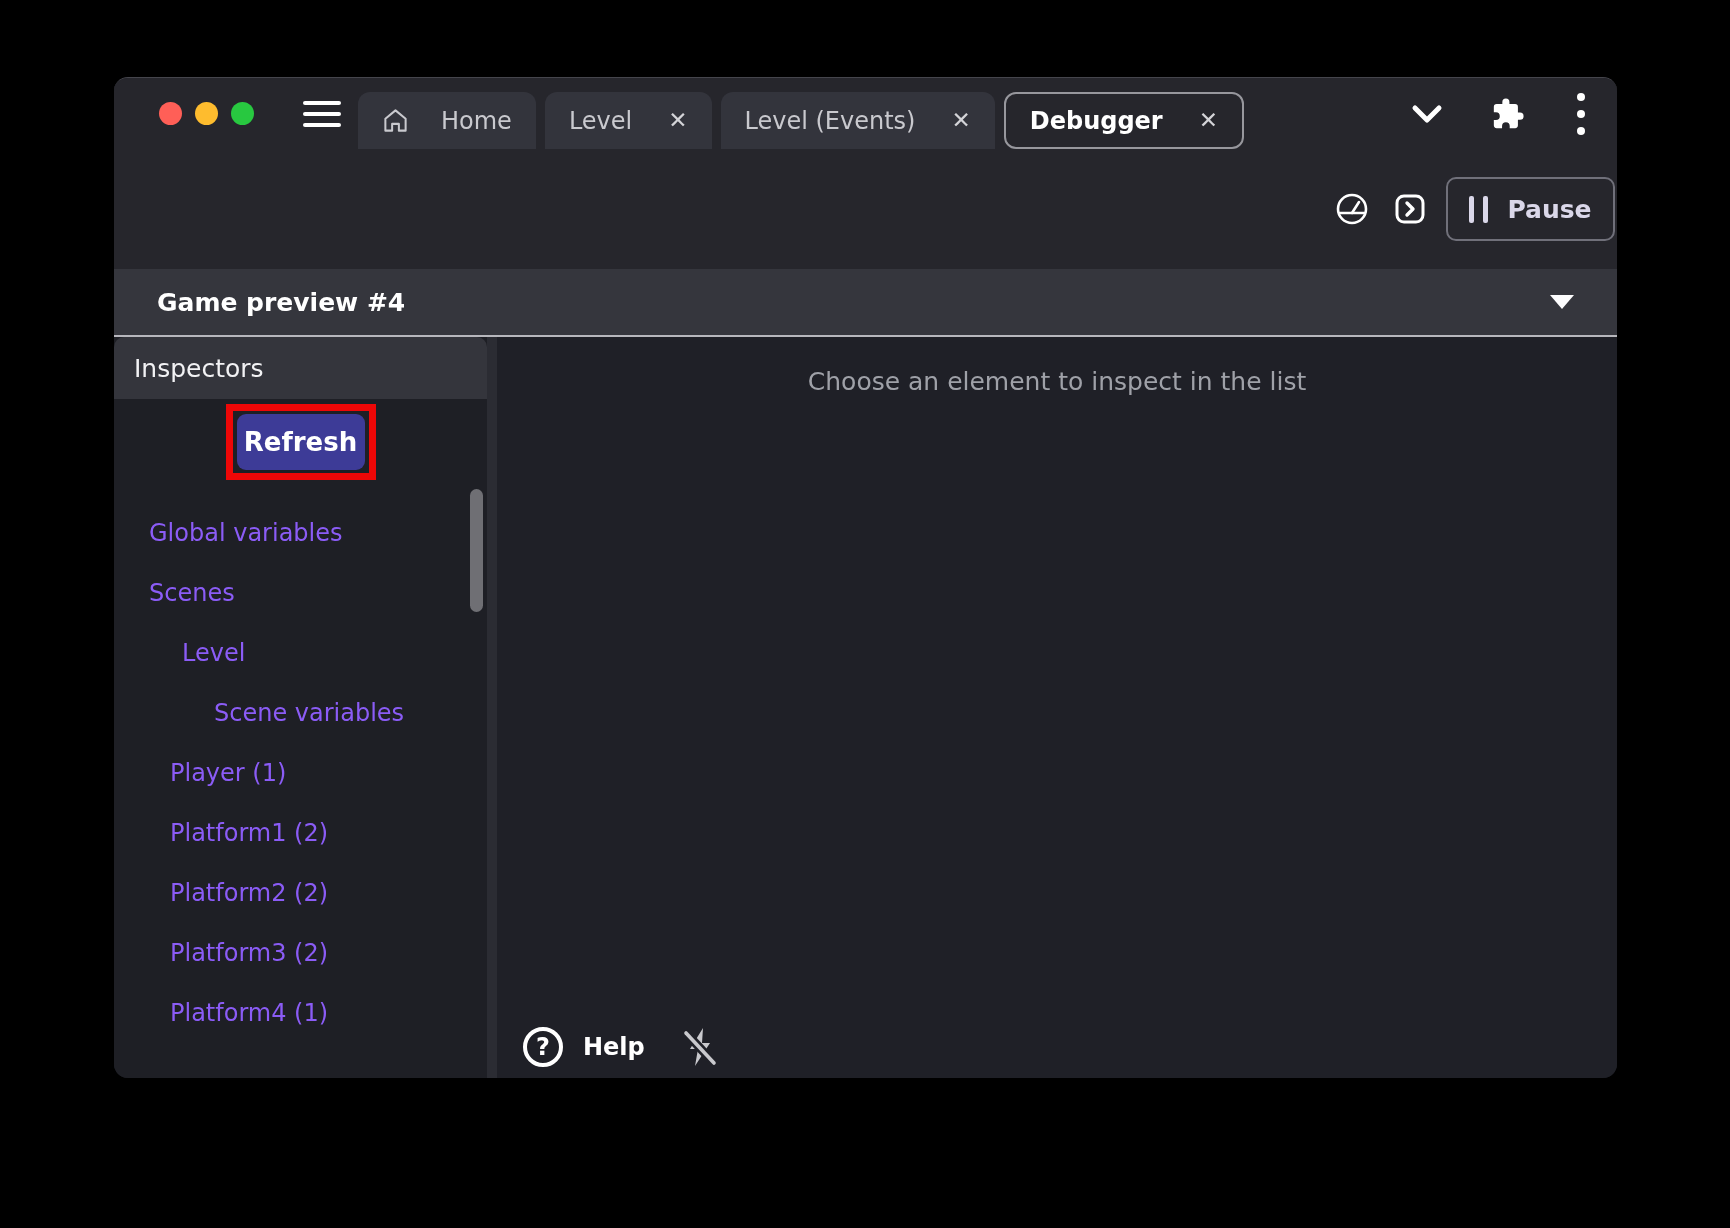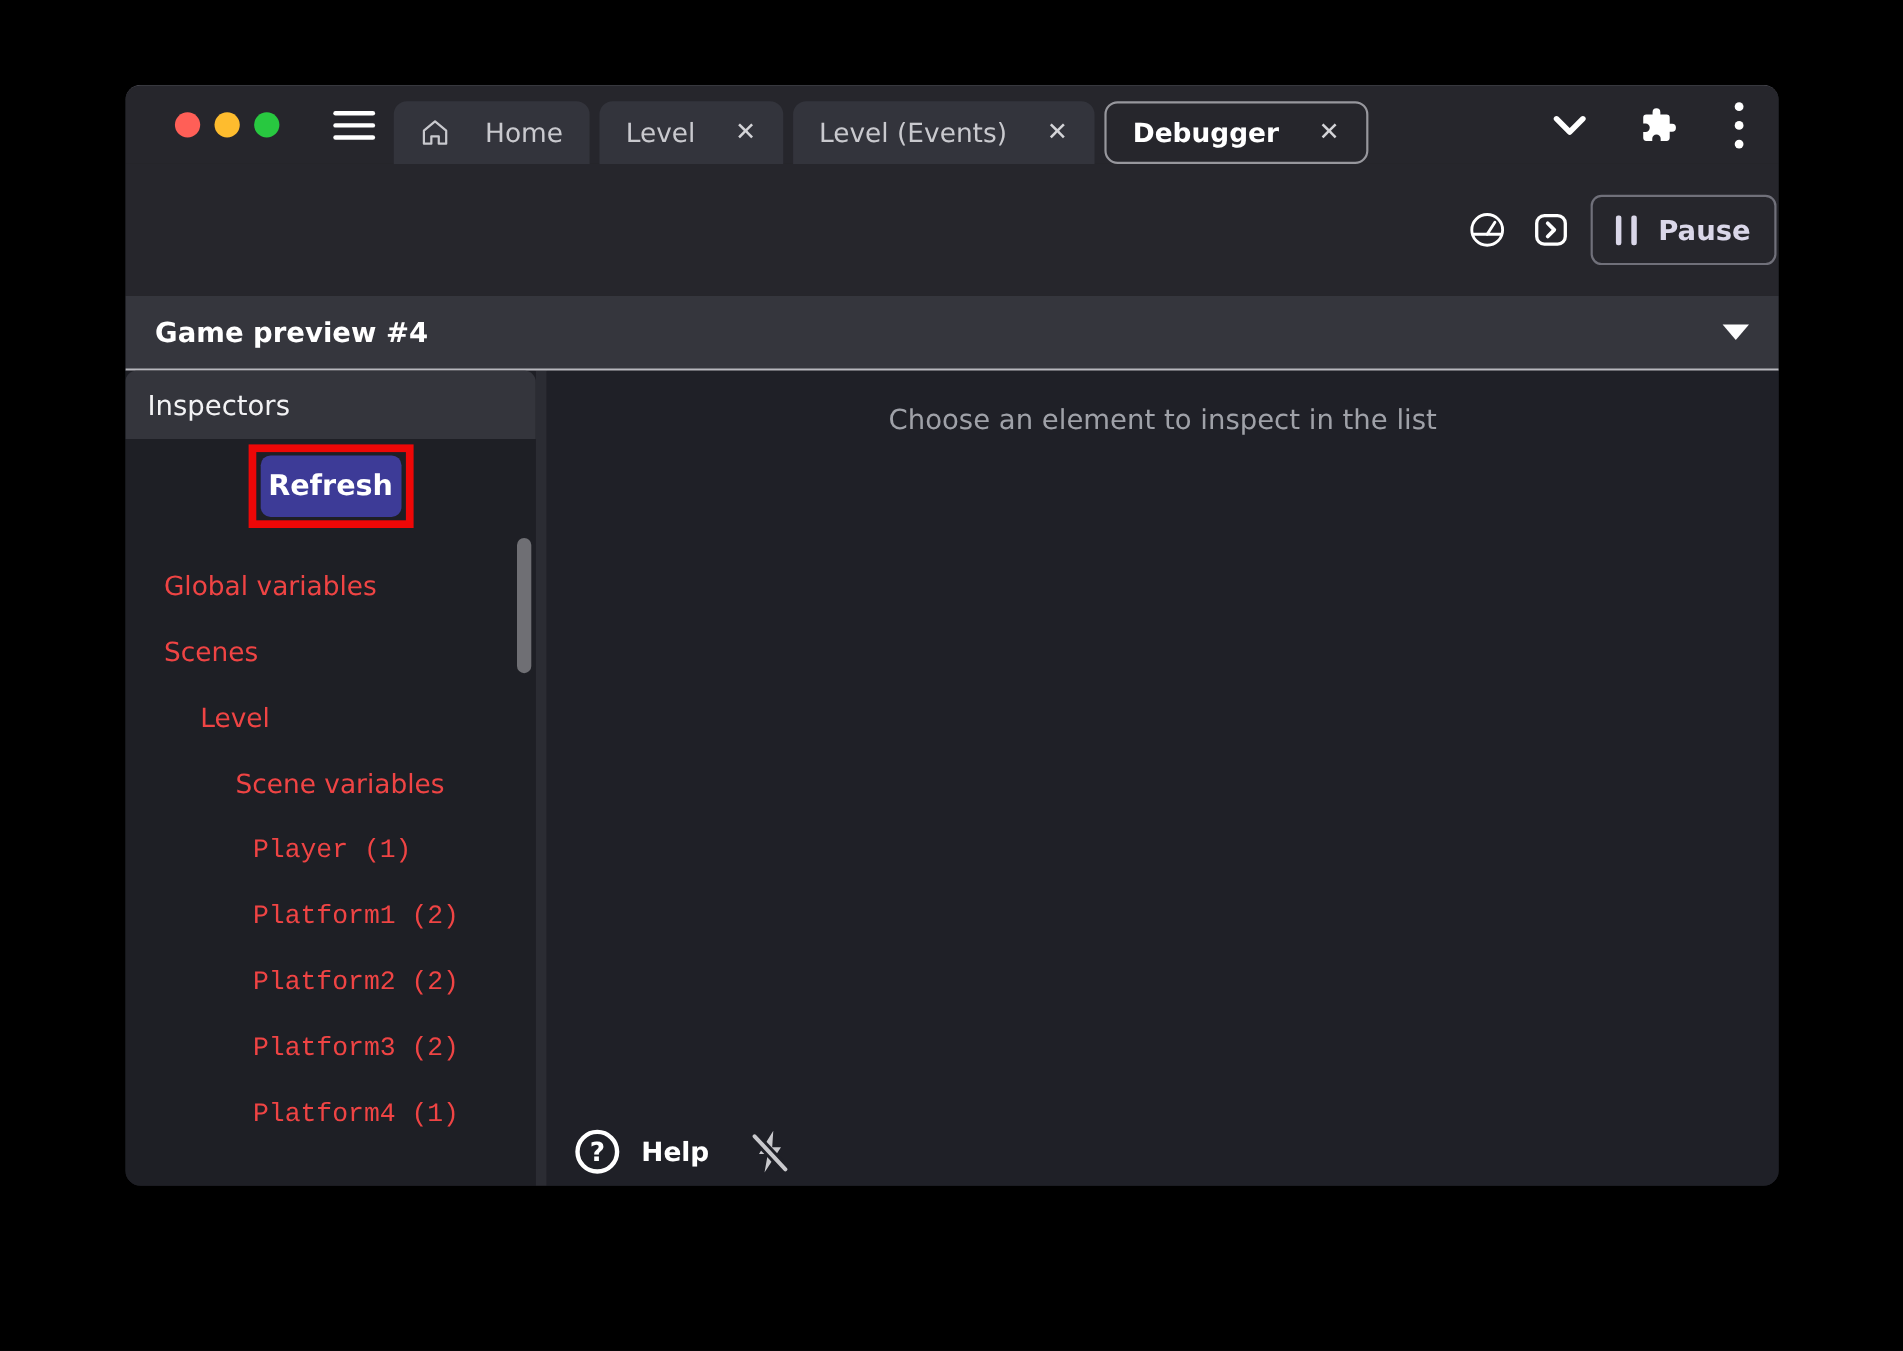--- a/index.html
+++ b/index.html
@@ -41,37 +41,37 @@
   .gauge-btn { margin-right:24px; }
   .console-btn { margin-right:20px; }
   .pause-btn { width:169px; height:64px; border:2px solid #70707a; border-radius:10px;
     background:transparent; display:flex; align-items:center; justify-content:center; gap:19px;
     color:#dad7e9; font-weight:bold; font-size:25px; cursor:pointer;
     font-family:"DejaVu Sans","Liberation Sans",sans-serif; }
   .pause-bars { display:flex; gap:9px; }
   .pause-bars i { width:5px; height:27px; background:#dad7e9; border-radius:2px; }
   
   .preview-row { height:68px; background:#35363d; border-bottom:2px solid #b7b7bd; flex:none;
-    display:flex; align-items:center; justify-content:space-between; padding:0 27px; cursor:pointer; }
+    display:flex; align-items:center; justify-content:space-between; padding:0 43px; cursor:pointer; }
   .preview-label { color:#fff; font-weight:bold; font-size:25px; }
   .caret { width:0; height:0; border-left:12px solid transparent; border-right:12px solid transparent;
     border-top:14px solid #fdfdfe; }
   
   .content { flex:1; display:flex; min-height:0; }
   .sidebar { width:373px; flex:none; background:#1e1f25; position:relative; display:flex; flex-direction:column; }
   .insp-header { height:62px; background:#34353c; border-radius:10px 10px 0 0; flex:none;
     display:flex; align-items:center; padding-left:20px; color:#f2f2f4; font-size:25px; }
   .red-box { margin:5px auto 0; border:7px solid #ee0707; padding:3px 4px; width:max-content; flex:none; }
   .refresh-btn { background:#3d3b97; color:#fff; font-weight:bold; font-size:26px; border:none;
     border-radius:9px; width:128px; height:56px; cursor:pointer;
     font-family:"DejaVu Sans","Liberation Sans",sans-serif; }
-  .tree { list-style:none; margin:23px 0 0; padding:0; color:#ef4444; font-size:24px; overflow:hidden; }
+  .tree { list-style:none; margin:23px 0 0; padding:0; color:#8b5cf6; font-size:24px; overflow:hidden; }
   .tree li { height:60px; display:flex; align-items:center; cursor:pointer; white-space:nowrap; }
   .lvl1 { padding-left:35px; } .lvl2 { padding-left:68px; }
-  .lvl3 { padding-left:100px; } .lvl4 { padding-left:116px;font-family:Liberation Mono, monospace; }
+  .lvl3 { padding-left:100px; } .lvl4 { padding-left:56px; }
   .scroll-thumb { position:absolute; right:4px; top:152px; width:13px; height:123px;
     border-radius:7px; background:#6f6f74; }
   .divider { width:10px; background:#2b2c33; flex:none; }
   .main { flex:1; background:#1f2027; position:relative; display:flex; justify-content:center; }
   .hint { margin-top:30px; color:#9fa1a8; font-size:25px; }
   .main-footer { position:absolute; left:26px; bottom:10px; display:flex; align-items:center; gap:36px; }
   .help-btn { display:flex; align-items:center; gap:20px; background:none; border:none; padding:0;
     cursor:pointer; color:#fff; font-family:"DejaVu Sans","Liberation Sans",sans-serif; }
   .help-circle { width:40px; height:40px; border:4px solid #fff; border-radius:50%; flex:none;
     display:flex; align-items:center; justify-content:center; font-size:24px; font-weight:bold; color:#fff; }

